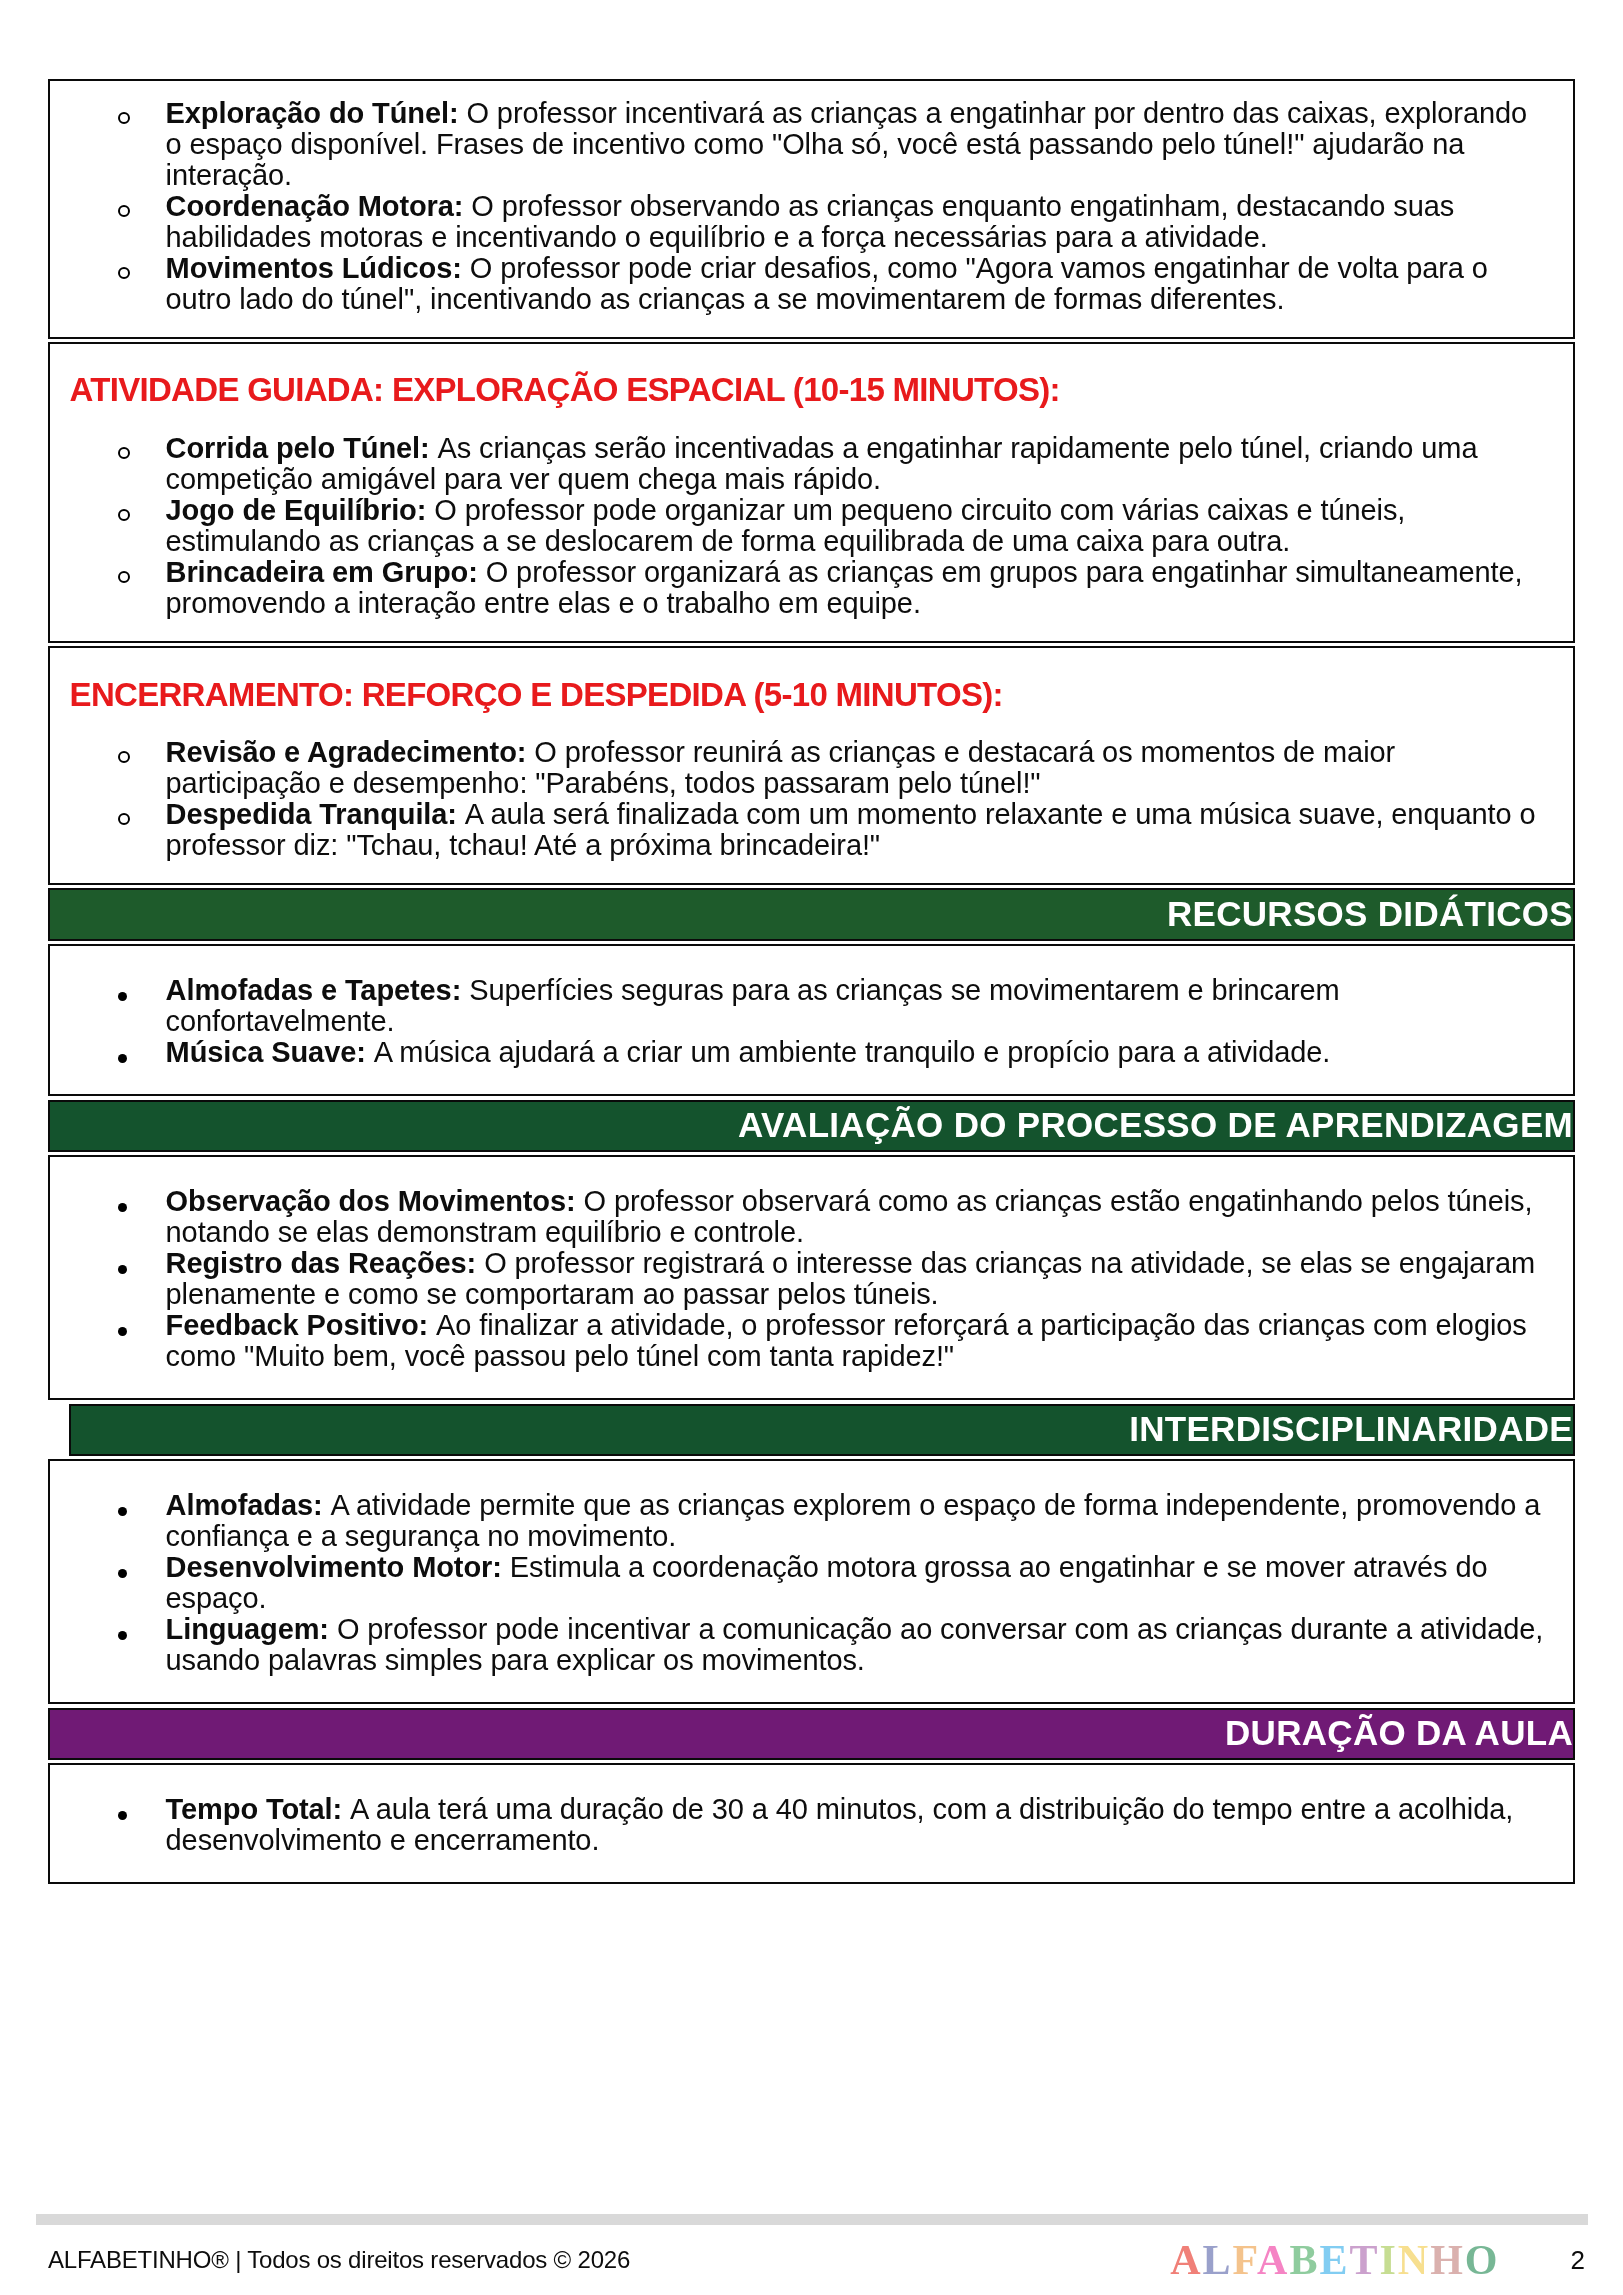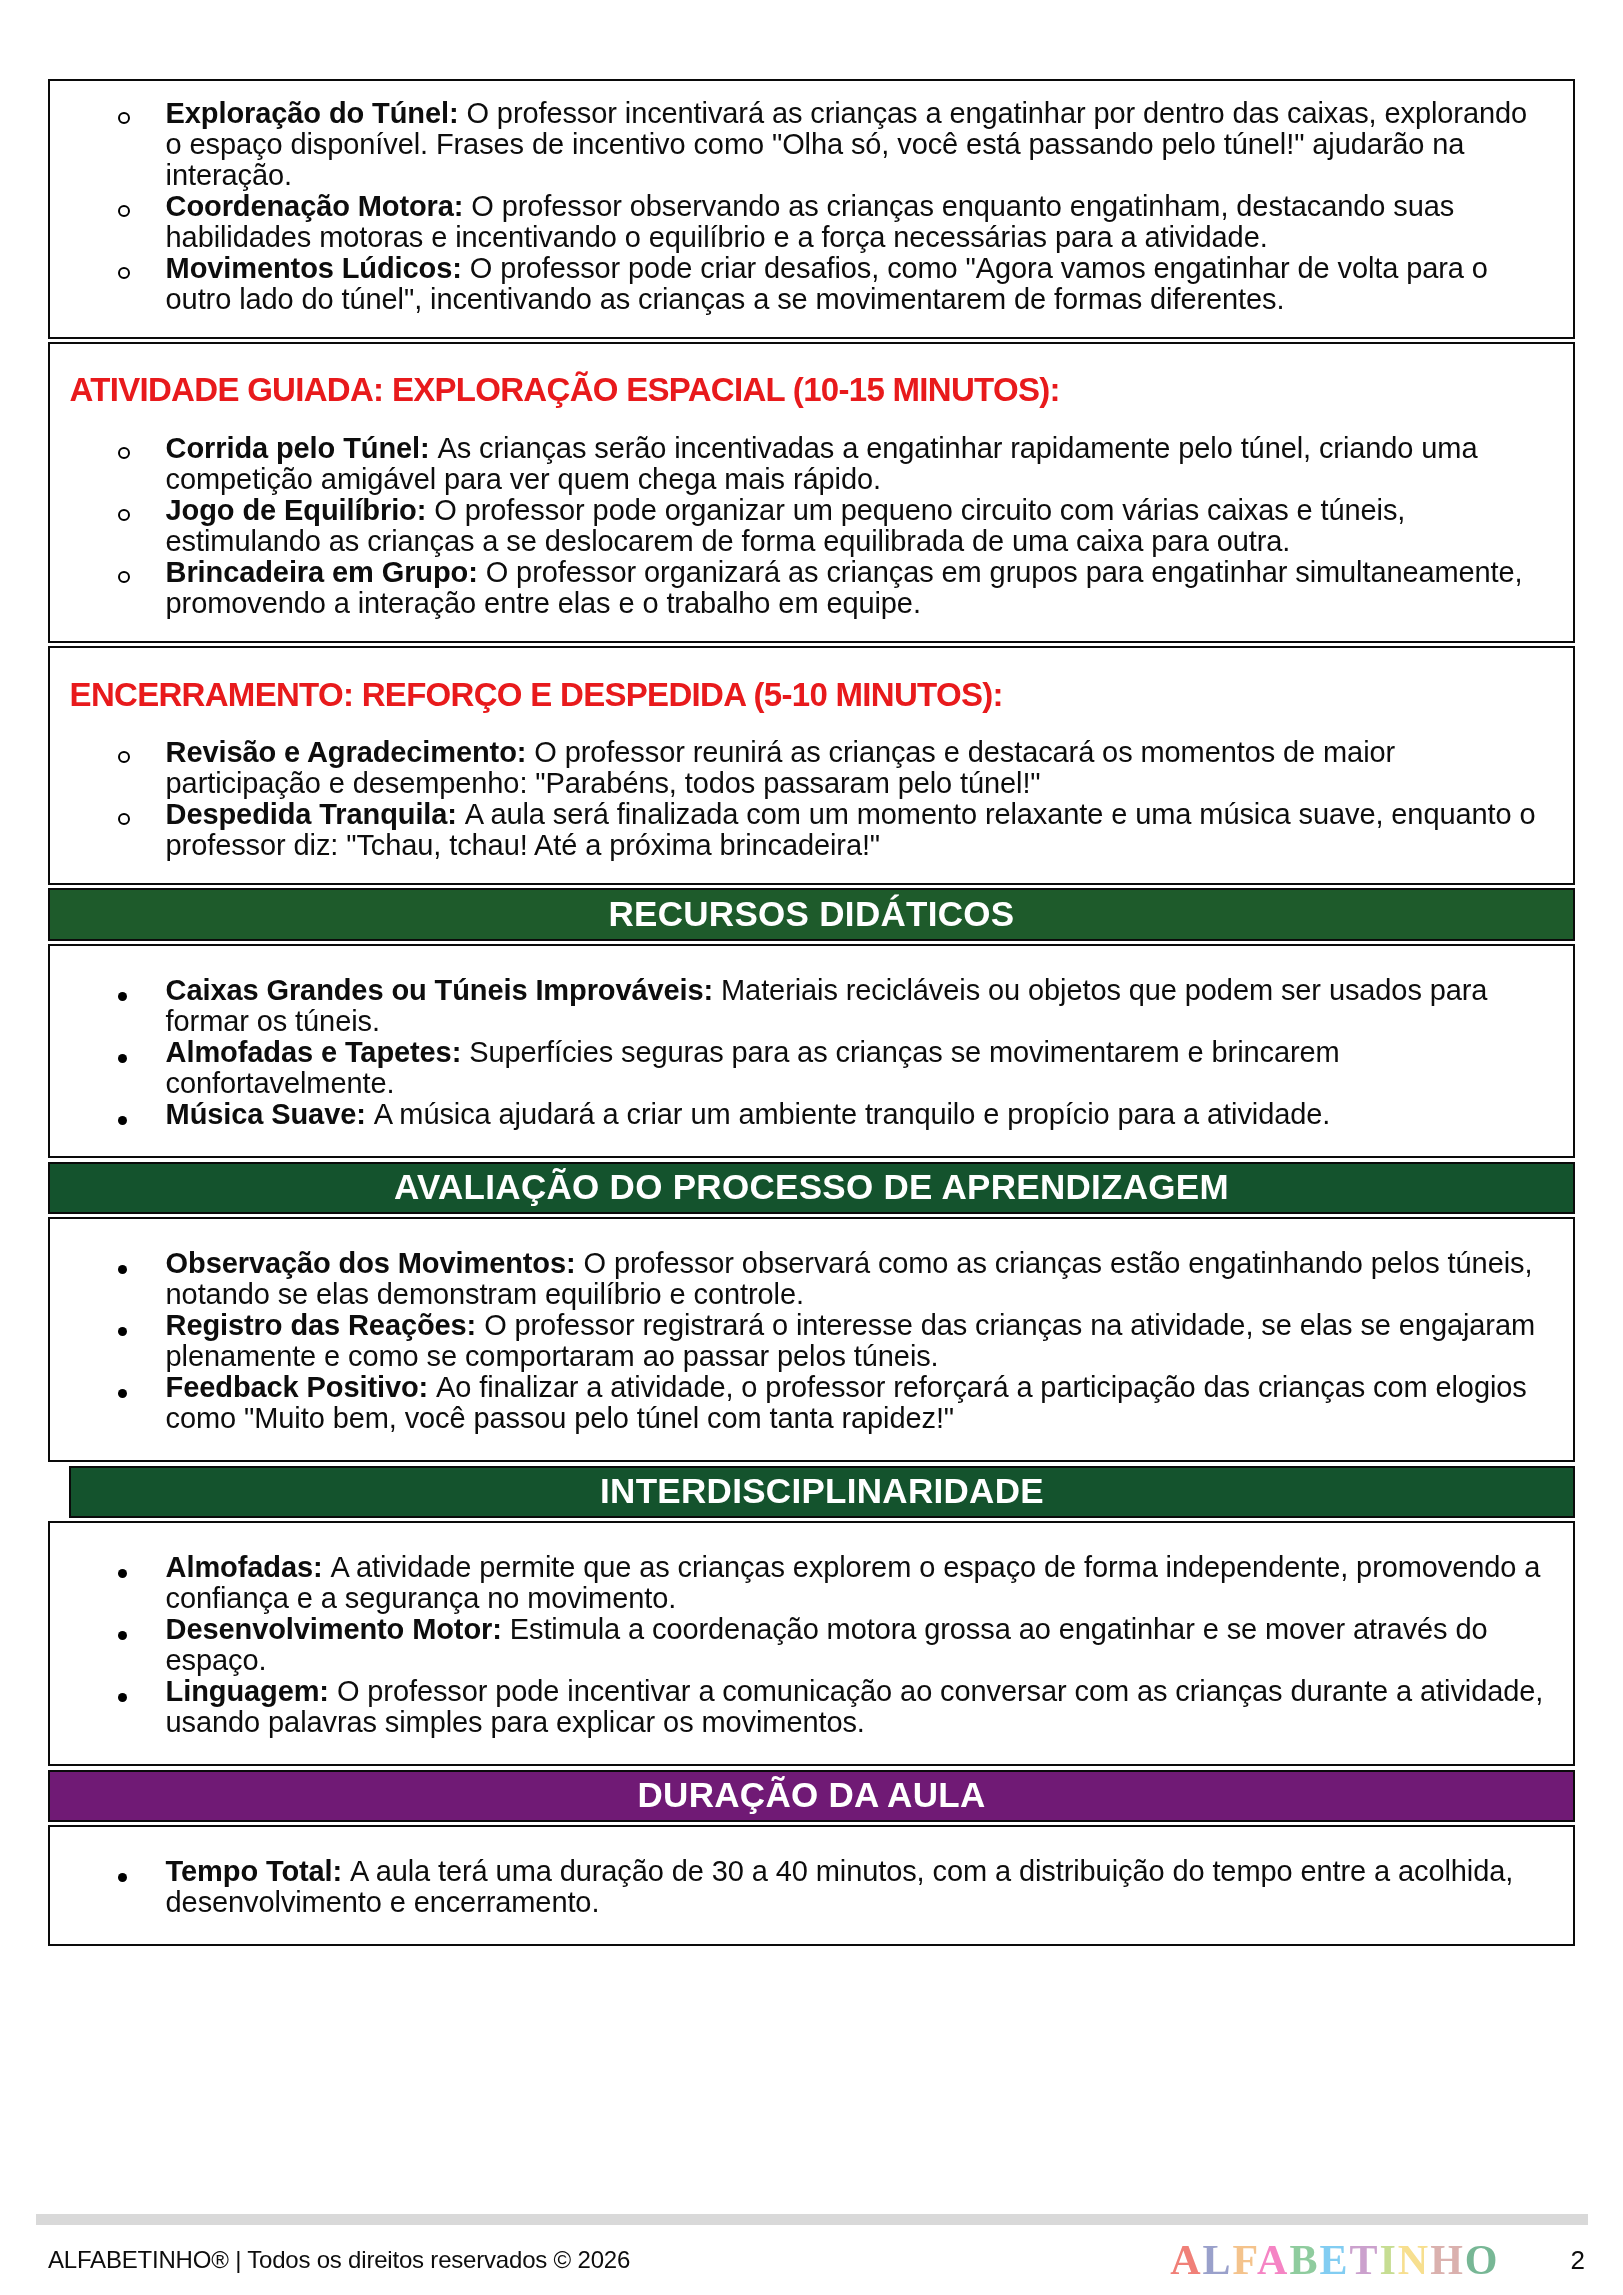--- a/index.html
+++ b/index.html
@@ -27,21 +27,21 @@
     font-size: 33px;
     font-weight: 700;
     line-height: 39px;
     letter-spacing: -0.7px;
     margin: 9.2px 0 23.6px 0;
   }
 
   .banner {
     border: 2px solid #0a0a0a;
     color: #ffffff;
-    text-align: center;
+    text-align: right;
     font-size: 35px;
     font-weight: 700;
     line-height: 42px;
     padding: 2.6px 0 3.9px 0;
     margin-bottom: 3.3px;
     letter-spacing: 0.3px;
   }
 
   ul.item-list { list-style: none; margin: 0; padding: 0; }
   li.item {
@@ -100,21 +100,20 @@
       <section class="box">
         <div class="section-heading" style="color: rgb(232, 26, 28);">ENCERRAMENTO: REFORÇO E DESPEDIDA (5-10 MINUTOS):</div>
         <ul class="item-list">
           <li class="item"><span class="marker hollow"></span><b>Revisão e Agradecimento: </b><span>O professor reunirá as crianças e destacará os momentos de maior participação e desempenho: "Parabéns, todos passaram pelo túnel!"</span></li>
           <li class="item"><span class="marker hollow"></span><b>Despedida Tranquila: </b><span>A aula será finalizada com um momento relaxante e uma música suave, enquanto o professor diz: "Tchau, tchau! Até a próxima brincadeira!"</span></li>
         </ul>
       </section>
       <div class="banner" style="background: rgb(30, 91, 43);">RECURSOS DIDÁTICOS</div>
       <section class="box no-heading">
         <ul class="item-list">
-          <li class="item"><span class="marker filled"></span><b>Caixas Grandes ou Túneis Improváveis: </b><span>Materiais recicláveis ou objetos que podem ser usados para formar os túneis.</span></li>
           <li class="item"><span class="marker filled"></span><b>Almofadas e Tapetes: </b><span>Superfícies seguras para as crianças se movimentarem e brincarem confortavelmente.</span></li>
           <li class="item"><span class="marker filled"></span><b>Música Suave: </b><span>A música ajudará a criar um ambiente tranquilo e propício para a atividade.</span></li>
         </ul>
       </section>
       <div class="banner" style="background: #14532d;">AVALIAÇÃO DO PROCESSO DE APRENDIZAGEM</div>
       <section class="box no-heading">
         <ul class="item-list">
           <li class="item"><span class="marker filled"></span><b>Observação dos Movimentos: </b><span>O professor observará como as crianças estão engatinhando pelos túneis, notando se elas demonstram equilíbrio e controle.</span></li>
           <li class="item"><span class="marker filled"></span><b>Registro das Reações: </b><span>O professor registrará o interesse das crianças na atividade, se elas se engajaram plenamente e como se comportaram ao passar pelos túneis.</span></li>
           <li class="item"><span class="marker filled"></span><b>Feedback Positivo: </b><span>Ao finalizar a atividade, o professor reforçará a participação das crianças com elogios como "Muito bem, você passou pelo túnel com tanta rapidez!"</span></li>

